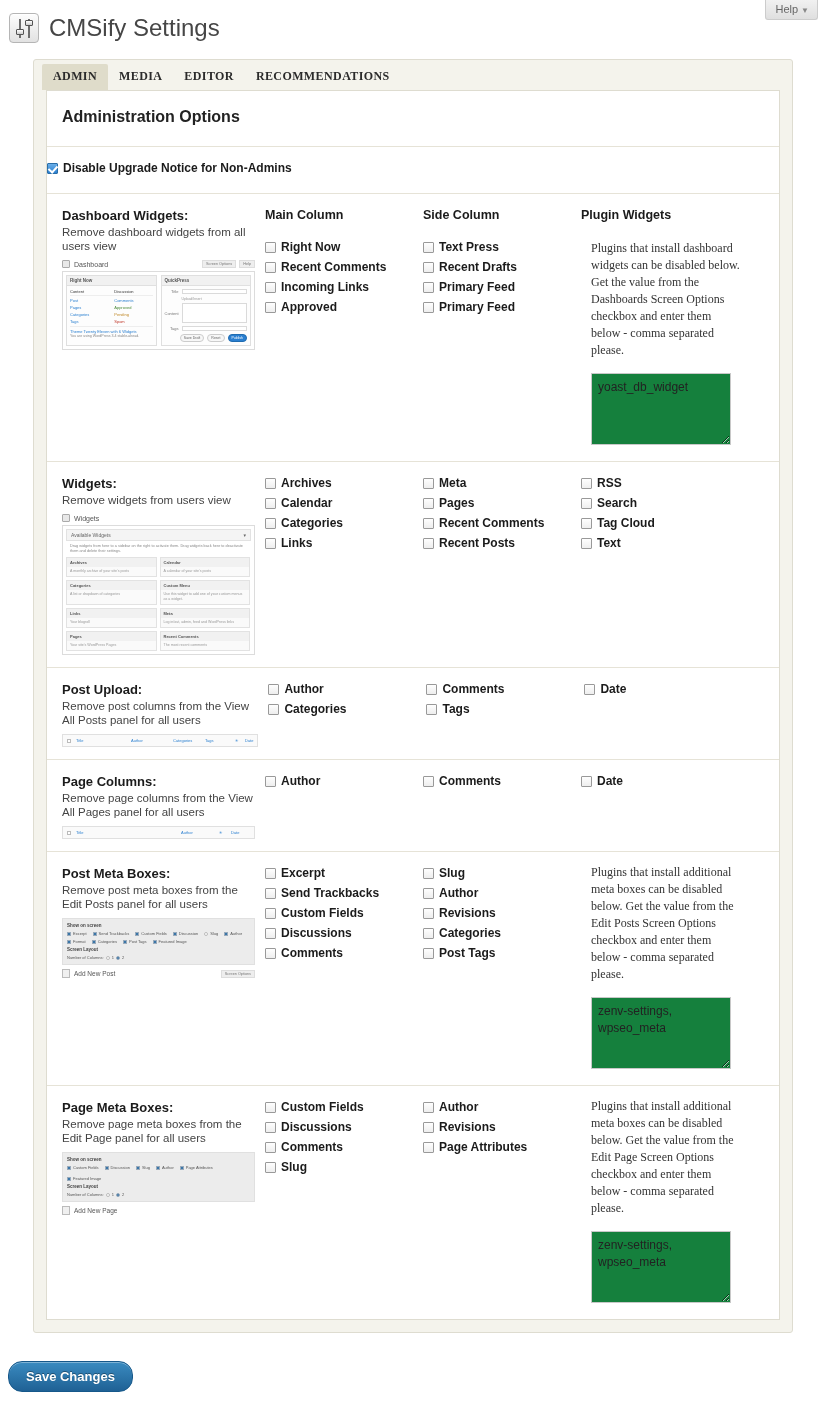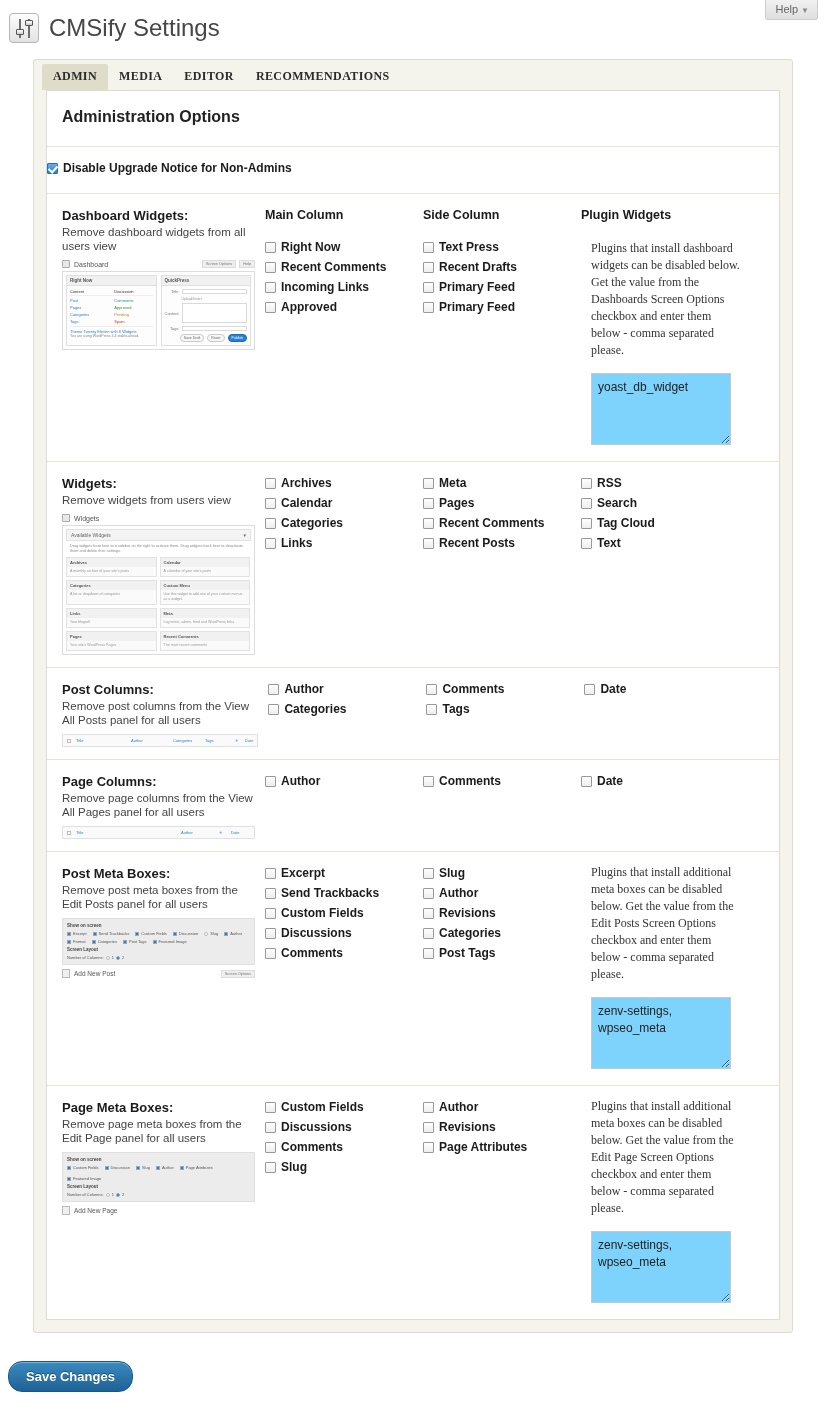--- a/index.html
+++ b/index.html
@@ -137,21 +137,21 @@
   }
   .cblabel { font-size: 12px; font-weight: bold; color: #1b1b1b; line-height: 14px; }
 
   .note {
     font-size: 12px; color: #333; line-height: 17px;
     width: 152px; margin-left: 10px; font-family: Liberation Serif, serif;
   }
   textarea.mini {
     margin-top: 14px; margin-left: 10px;
     width: 140px; height: 72px;
-    border: 1px solid #c8c8c8; background: #7dd3fc;
+    border: 1px solid #c8c8c8; background: #15803d;
     font-family: "Liberation Sans", sans-serif;
     font-size: 12px; color: #222;
     padding: 5px 6px; resize: both;
     line-height: 17px;
   }
 
   
   .thumb { margin-top: 7px; font-size: 4px; }
   .thumb-head {
     display: flex; align-items: center; gap: 4px;
@@ -502,21 +502,21 @@
           <div class="cbrow">
               <span class="cb"></span>
               <span class="cblabel">Text</span>
             </div>
         </div>
       </div>
     </div>
 
     <div class="section">
       <div class="sec-label">
-        <div class="lbl-title">Post Columns:</div>
+        <div class="lbl-title">Post Upload:</div>
         <div class="lbl-desc">Remove post columns from the View All Posts panel for all users</div>
         <div class="thumb">
           <div class="colstrip">
             <span class="cs-cb"></span>
             <span style="width:55px;">Title</span>
             <span style="width:42px;">Author</span>
             <span style="width:32px;">Categories</span>
             <span style="width:30px;">Tags</span>
             <span style="width:10px;">✳</span>
             <span>Date</span>

